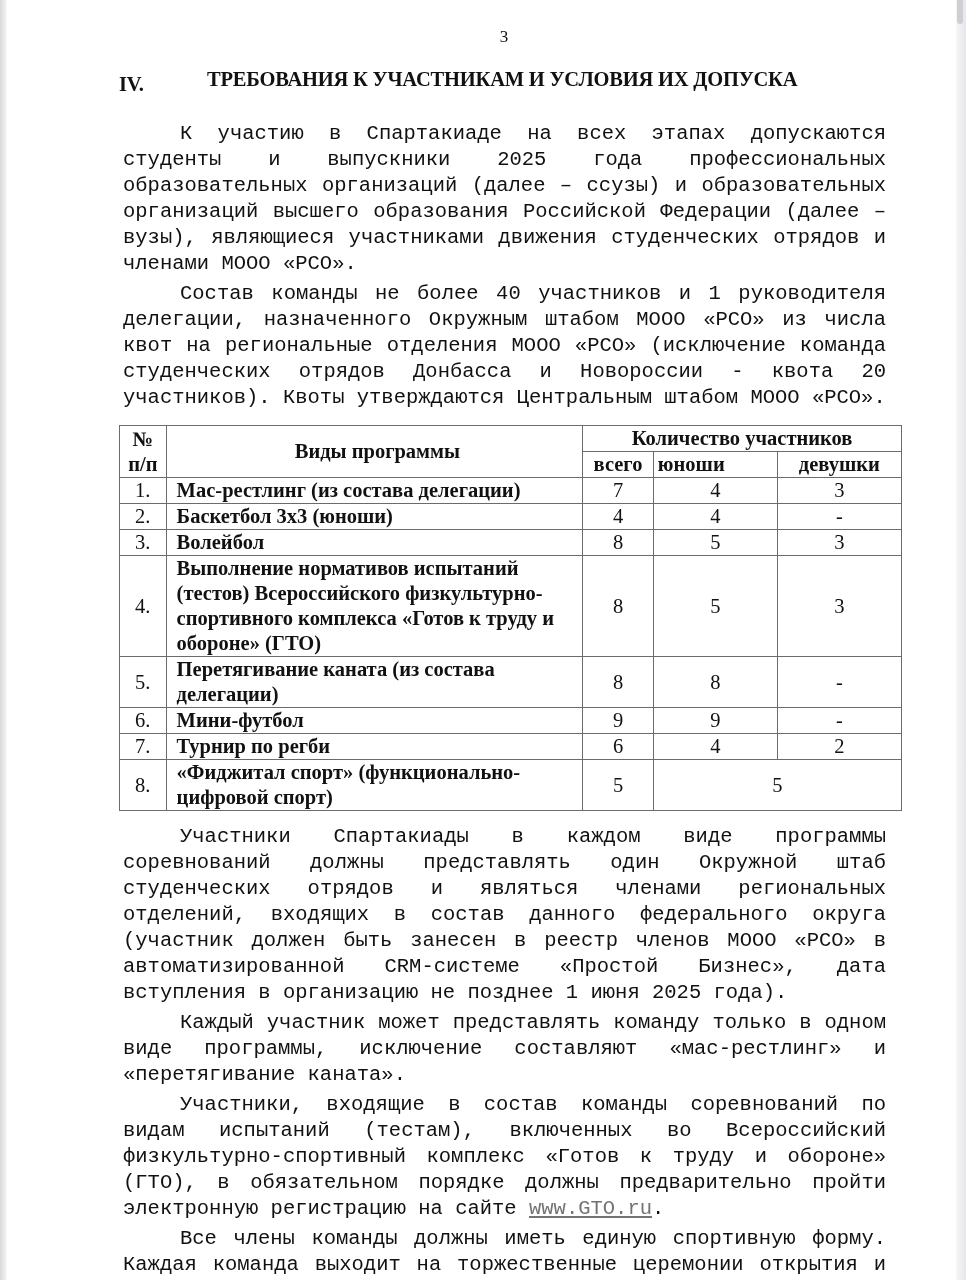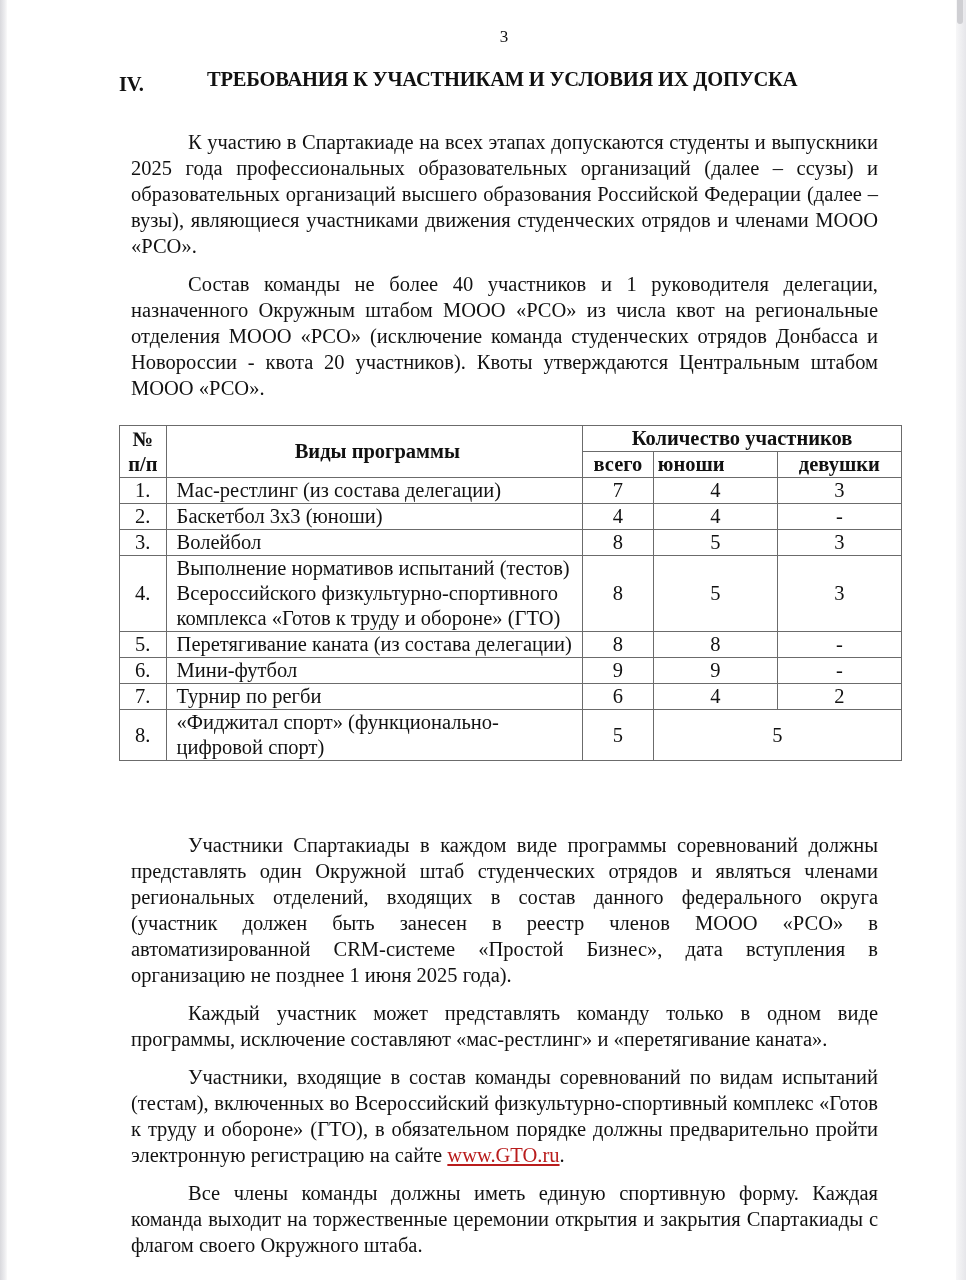--- a/index.html
+++ b/index.html
@@ -30,41 +30,42 @@
     position: absolute; top: 68px; left: 119px; width: 780px;
     font-size: 20.5px; font-weight: bold; letter-spacing: -0.2px;
   }
   .heading .num { position: absolute; left: 0; top: 5px; }
   .heading .title { position: absolute; left: 88px; top: 0; white-space: nowrap; }
   .content {
     position: absolute; left: 119px; width: 771px;
     font-size: 20.5px; line-height: 26px;
   }
   .p {
-    margin: 12px; text-align: justify; text-indent: 57px;
+    margin: 4px; text-align: justify; text-indent: 57px;
     text-align-last: left;
+    font-family: Liberation Mono, monospace;
   }
   .block1 { top: 117px; }
   .block2 { top: 820px; }
   table.quota {
     position: absolute; left: 119px; top: 425px;
     width: 783px; border-collapse: collapse;
     font-size: 20.5px; line-height: 25px;
   }
   table.quota td, table.quota th {
     border: 1.5px solid #6b6b6b; padding: 0 4px;
   }
   table.quota th { font-weight: bold; }
   .c-no { width: 38px; text-align: center; }
-  .c-name { width: 407px; text-align: left; padding-left: 10px !important; }
+  .c-name { width: 407px; text-align: left; padding-left: 10px !important; font-weight: bold; }
   .c-all { width: 62px; text-align: center; }
   .c-boys { width: 116px; text-align: left; }
   .c-girls { width: 116px; text-align: center; }
   td.num-cell { text-align: center; vertical-align: middle; }
-  .link { color: #b91c1c; text-decoration: underline; }
+  .link { color: #737373; text-decoration: underline; }
 </style>
 </head>
 <body>
 
 <div class="edge-left"></div>
 <div class="edge-right"></div>
 <div class="scroll-thumb"></div>
 
 <div class="page-number">3</div>
 

